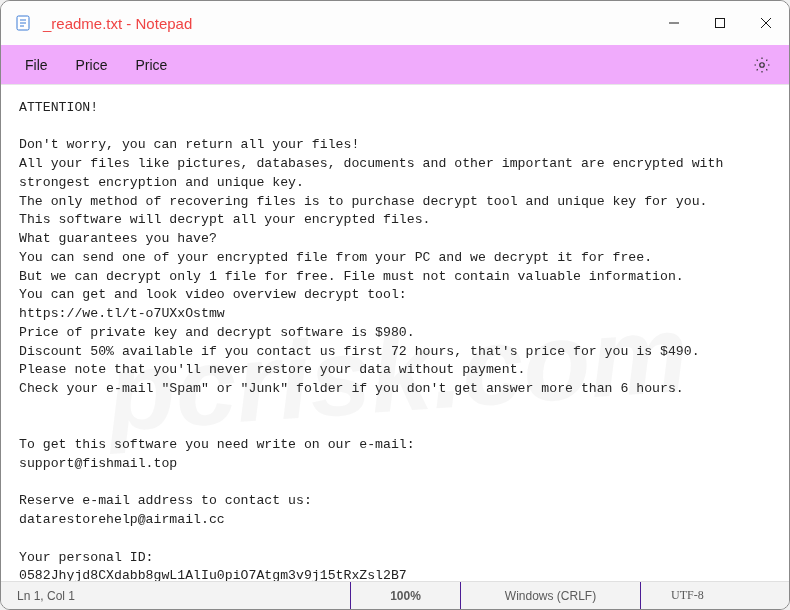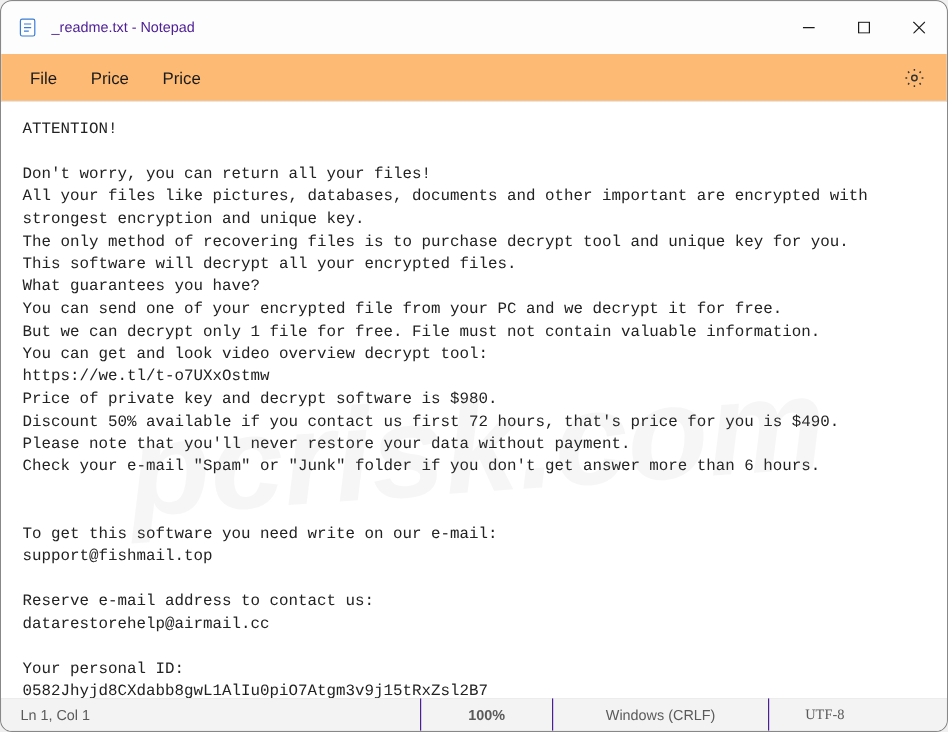--- a/index.html
+++ b/index.html
@@ -13,30 +13,30 @@
       overflow: hidden;
       position: relative;
     }
     .titlebar {
       height: 44px;
       display: flex; align-items: center;
       padding: 0 0 0 14px;
       background: #fdfdfd;
     }
     .titlebar-icon { width: 16px; height: 16px; margin-right: 12px; display:inline-flex; }
-    .titlebar-title { font-size: 12px; color: #4c1d95; flex: 0 0 auto; }
+    .titlebar-title { font-size: 15px; color: #ef4444; flex: 0 0 auto; }
     .titlebar-spacer { flex: 1; }
     .win-controls { display: flex; height: 100%; }
     .win-btn { width: 46px; height: 100%; display:flex; align-items:center; justify-content:center; color:#1a1a1a; }
     .win-btn svg { display:block; }
     .menubar {
       height: 40px;
       display: flex; align-items: center;
       padding: 0 10px;
-      background: #fdba74;
+      background: #f0abfc;
       border-bottom: 1px solid #e6e6e6;
       justify-content: flex-end;
     }
     .menu-item { font-size: 14px; color: #1a1a1a; padding: 6px 14px; border-radius:4px; }
     .menubar-spacer { flex:1; }
     .settings-icon { width:34px; height:34px; display:flex; align-items:center; justify-content:center; }
     .content {
       flex: 1;
       padding: 14px 18px;
       font-family: Consolas, "Courier New", monospace;

